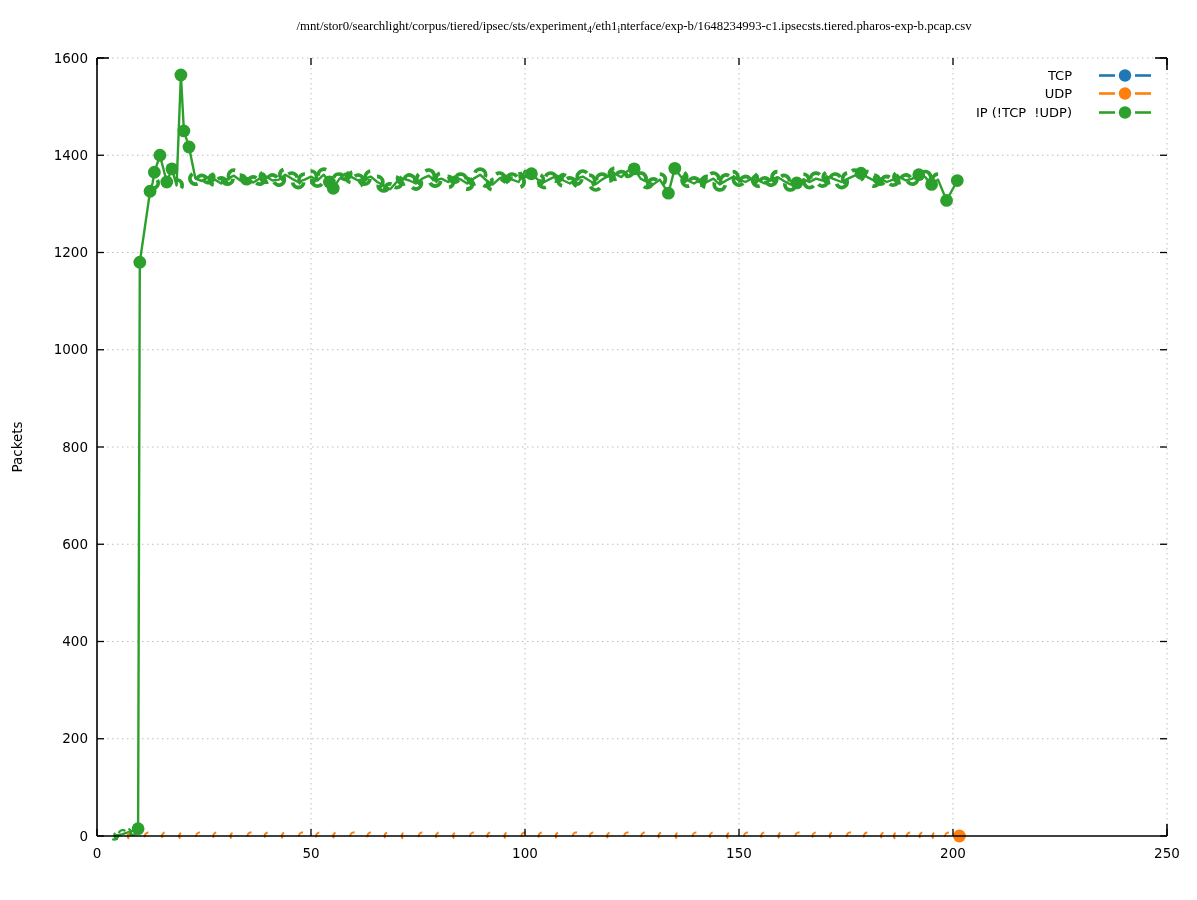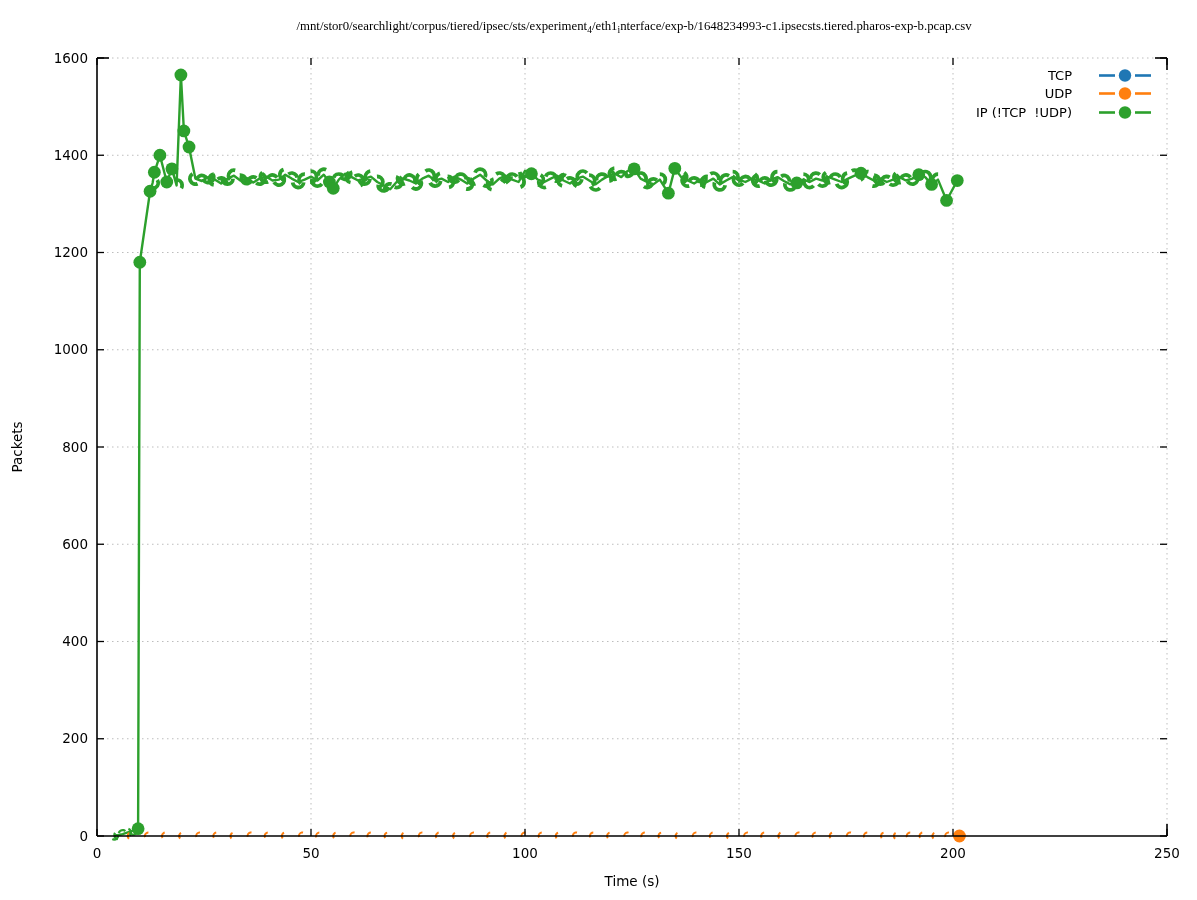--- a/index.html
+++ b/index.html
@@ -285,21 +285,20 @@
       <line x1="525" y1="829" x2="525" y2="836" stroke="#000000" stroke-width="1.3"></line>
       <line x1="525" y1="58" x2="525" y2="65" stroke="#000000" stroke-width="1.3"></line>
       <line x1="739" y1="829" x2="739" y2="836" stroke="#000000" stroke-width="1.3"></line>
       <line x1="739" y1="58" x2="739" y2="65" stroke="#000000" stroke-width="1.3"></line>
       <line x1="953" y1="829" x2="953" y2="836" stroke="#000000" stroke-width="1.3"></line>
       <line x1="953" y1="58" x2="953" y2="65" stroke="#000000" stroke-width="1.3"></line>
       <line x1="1167" y1="829" x2="1167" y2="836" stroke="#000000" stroke-width="1.3"></line>
       <line x1="1167" y1="58" x2="1167" y2="65" stroke="#000000" stroke-width="1.3"></line>
     </svg>
 
-  <div id="xlabel">Time (s)</div>
 
   <div id="legend">
     <div class="legend-row">
       <span class="legend-label">TCP</span>
       <svg class="legend-marker" width="54" height="15" viewBox="0 0 54 15">
         <line x1="1" y1="7.5" x2="17" y2="7.5" stroke="#1f77b4" stroke-width="2.6"></line>
         <circle cx="27" cy="7.5" r="6.2" fill="#1f77b4"></circle>
         <line x1="37" y1="7.5" x2="53" y2="7.5" stroke="#1f77b4" stroke-width="2.6"></line>
       </svg>
     </div>

